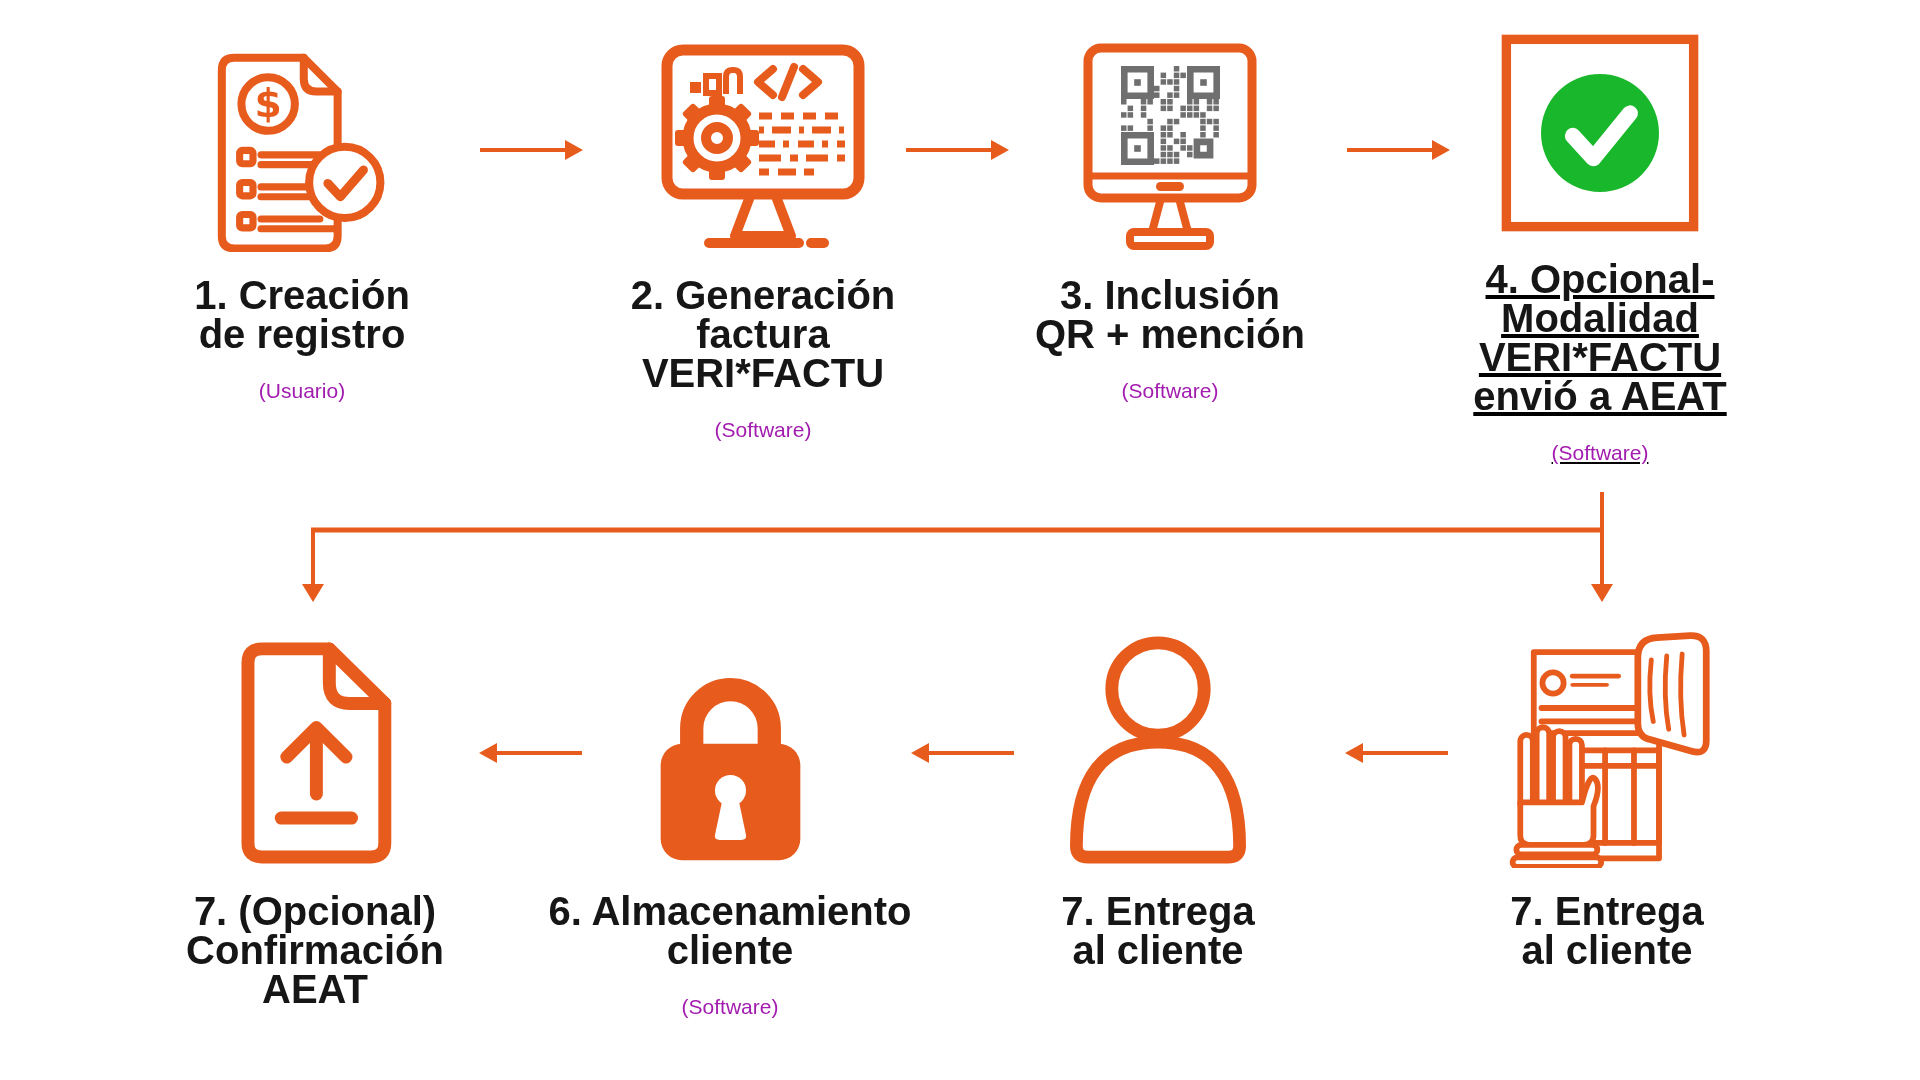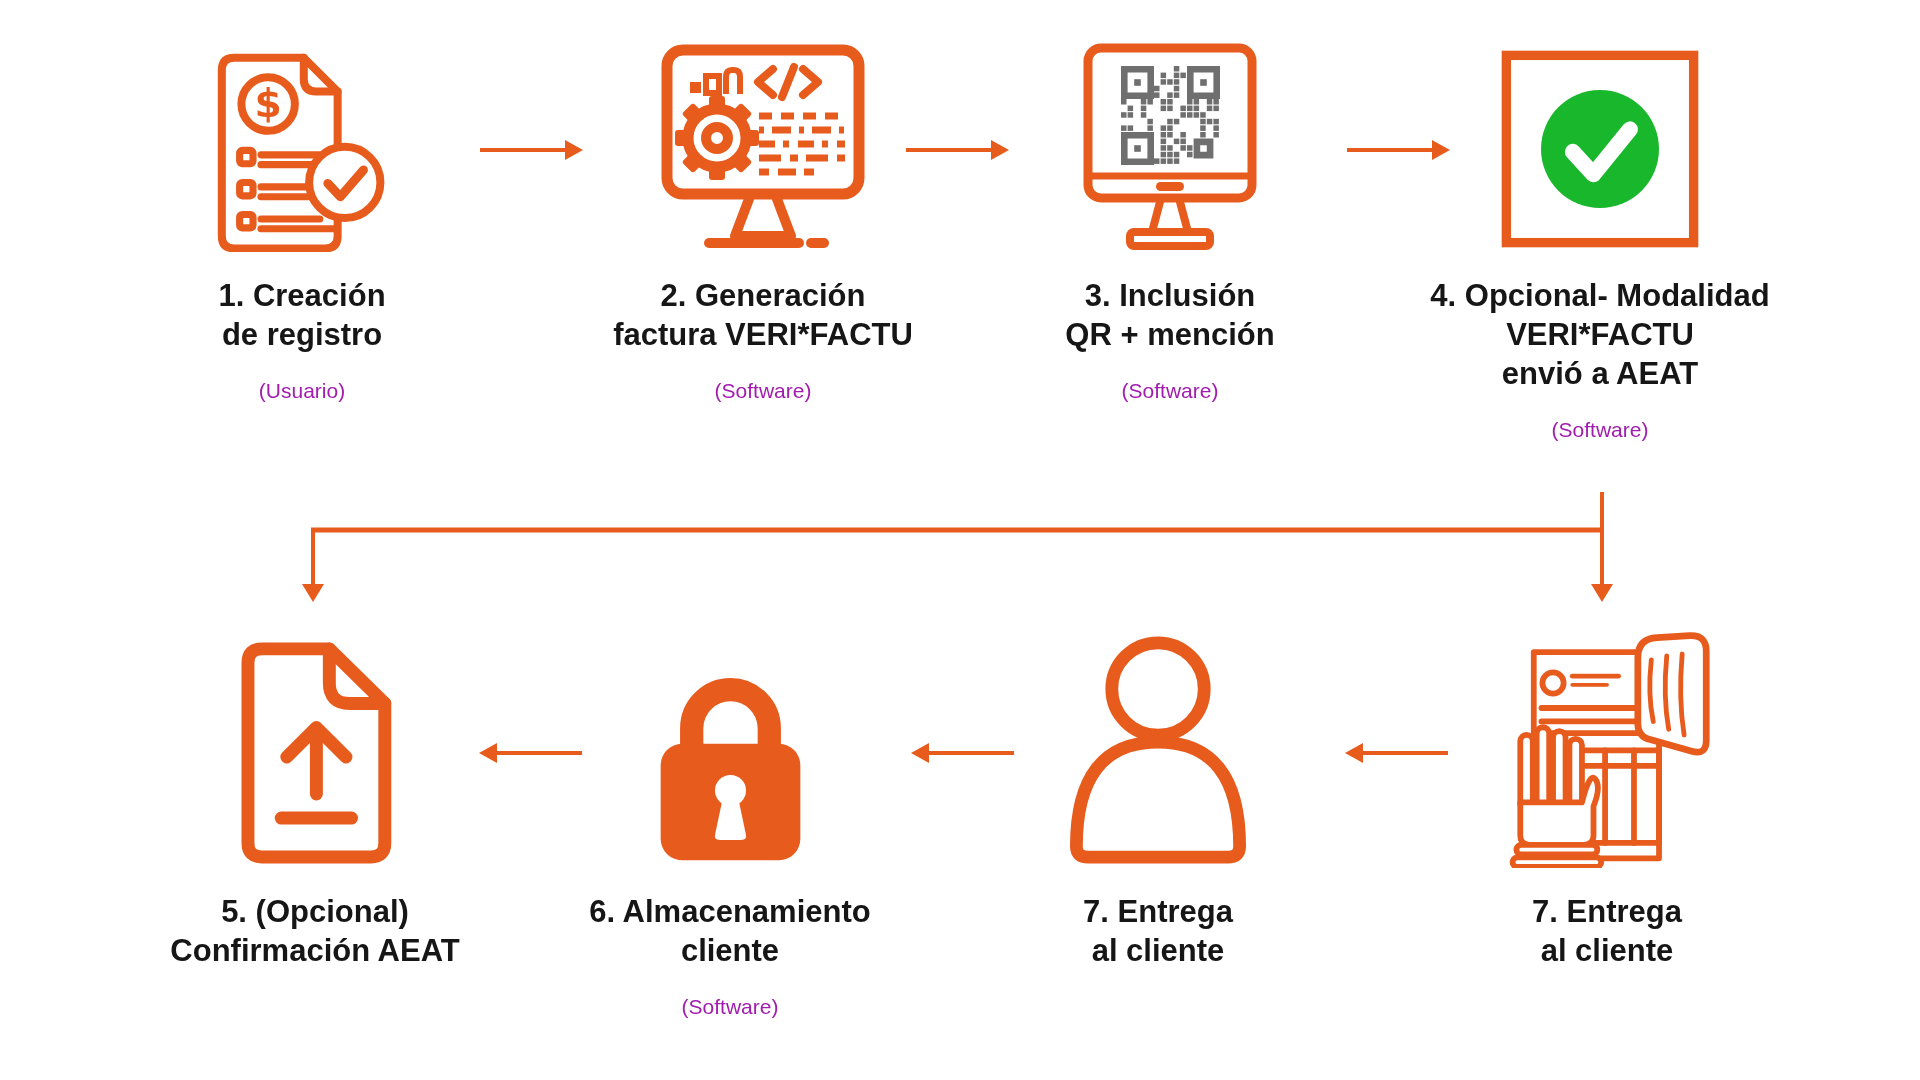--- a/index.html
+++ b/index.html
@@ -2,21 +2,21 @@
 <html><head>
 <meta charset="utf-8">
 <style>
   html,body{margin:0;padding:0;background:#ffffff;}
   .canvas{position:relative;width:1920px;height:1080px;background:#fff;
           font-family:"Liberation Sans",sans-serif;overflow:hidden;}
   .step{position:absolute;display:flex;flex-direction:column;align-items:center;text-align:center;}
   .icon-wrap{display:flex;align-items:flex-end;justify-content:center;}
   .icon-wrap.row-top{height:212px;}
   .icon-wrap.row-bottom{height:242px;}
-  .title{margin-top:24px;font-weight:bold;font-size:31px;line-height:39px;color:#161616;}
+  .title{margin-top:24px;font-weight:bold;font-size:40px;line-height:39px;color:#161616;}
   .subtitle{margin-top:25px;font-size:21px;font-weight:400;color:#a21caf;}
   .arrow{position:absolute;height:4px;background:#E75B1D;}
   .arrow-r::after{content:'';position:absolute;right:-17px;top:-8px;
     border-left:18px solid #E75B1D;border-top:10px solid transparent;border-bottom:10px solid transparent;}
   .arrow-l::before{content:'';position:absolute;left:-17px;top:-8px;
     border-right:18px solid #E75B1D;border-top:10px solid transparent;border-bottom:10px solid transparent;}
   .connector{position:absolute;left:0;top:0;pointer-events:none;}
   svg text{font-family:"DejaVu Sans","Liberation Sans",sans-serif;}
 </style>
 </head>
@@ -200,21 +200,21 @@
         </g>
       </svg>
     </div>
     <div class="title">
       <div>3. Inclusión</div>
       <div>QR + mención</div>
     </div>
     <div class="subtitle">(Software)</div>
   </div>
 
-  <div class="step" style="left:1390px;top:40px;width:420px;">
+  <div class="step" style="left:1390px;top:24px;width:420px;text-decoration:underline;">
     <div class="icon-wrap row-top">
       <svg width="206" height="206" viewBox="0 0 220 220">
         <rect x="10" y="10" width="200" height="200" fill="#fff" stroke="#E75B1D" stroke-width="10"></rect>
         <circle cx="110" cy="110" r="63" fill="#19B72B"></circle>
         <path d="M81 113 L103 137 L142 89" fill="none" stroke="#fff" stroke-width="17" stroke-linecap="round" stroke-linejoin="round"></path>
       </svg>
     </div>
     <div class="title">
       <div>4. Opcional- Modalidad</div>
       <div>VERI*FACTU</div>
@@ -241,21 +241,21 @@
         <g fill="none" stroke="#E75B1D" stroke-width="14" stroke-linecap="round" stroke-linejoin="round">
           <path d="M45 15 H118 L178 74 V225 Q178 240 163 240 H45 Q30 240 30 225 V30 Q30 15 45 15 Z" fill="#fff"></path>
           <path d="M118 15 V52 Q118 74 140 74 H178"></path>
           <path d="M72 132 L104 100 L136 132"></path>
           <line x1="104" y1="104" x2="104" y2="172"></line>
           <line x1="66" y1="198" x2="142" y2="198"></line>
         </g>
       </svg>
     </div>
     <div class="title">
-      <div>5. (Opcional)</div>
+      <div>7. (Opcional)</div>
       <div>Confirmación AEAT</div>
     </div>
   </div>
 
   <div class="step" style="left:540px;top:626px;width:380px;">
     <div class="icon-wrap row-bottom">
       <svg width="175" height="225" viewBox="0 0 180 232">
         <path d="M50 112 V88 a40 40 0 0 1 80 0 V112" fill="none" stroke="#E75B1D" stroke-width="24"></path>
         <rect x="18" y="104" width="144" height="120" rx="22" fill="#E75B1D"></rect>
         <circle cx="90" cy="152" r="16" fill="#fff"></circle>

